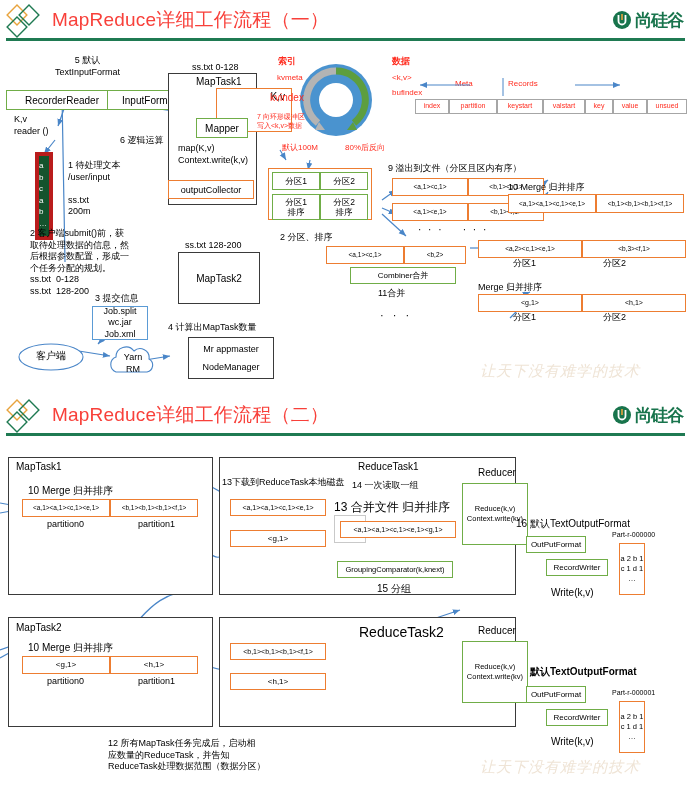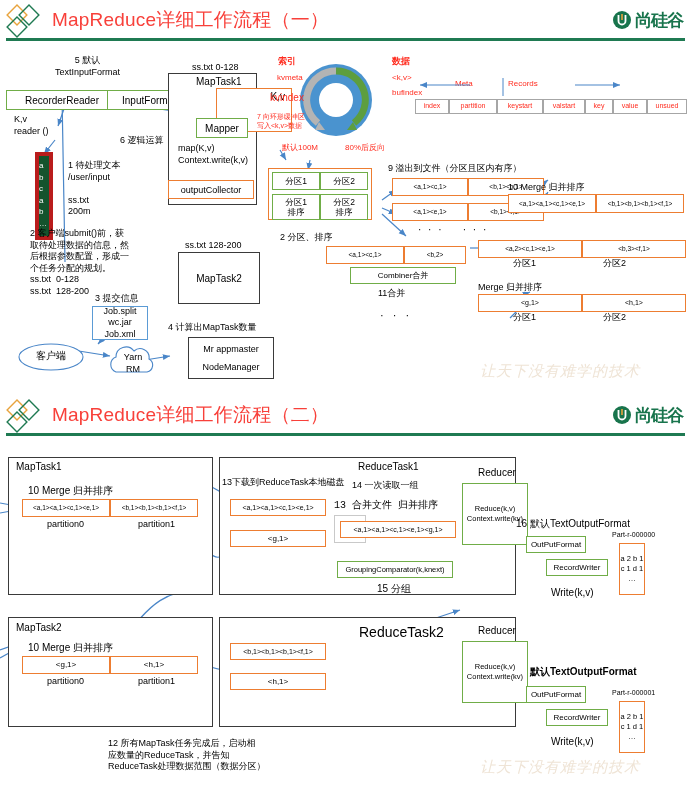--- a/index.html
+++ b/index.html
@@ -304,21 +304,21 @@
       <div class="cell" style="width: 88px; height: 18px; font-size: 8px; white-space: pre; line-height: 1.2;">&lt;g,1&gt;</div>
       <div class="cell" style="width: 88px; height: 18px; font-size: 8px; white-space: pre; line-height: 1.2;">&lt;h,1&gt;</div>
     </div>
   <div class="lbl" style="left:47px;top:281px;font-size:9px;">partition0</div>
   <div class="lbl" style="left:138px;top:281px;font-size:9px;">partition1</div>
 
   <div class="box k" style="left:219px;top:62px;width:297px;height:138px;"></div>
   <div class="lbl" style="left:358px;top:66px;font-size:10px;">ReduceTask1</div>
   <div class="lbl" style="left:222px;top:82px;font-size:9px;">13下载到ReduceTask本地磁盘</div>
   <div class="lbl" style="left:352px;top:85px;font-size:9px;">14 一次读取一组</div>
-  <div class="lbl" style="left:334px;top:105px;font-size:10px;font-family:Liberation Mono, monospace;">13 合并文件 归并排序</div>
+  <div class="lbl" style="left:334px;top:105px;font-size:12px;">13 合并文件 归并排序</div>
   <div class="box o" style="left:230px;top:104px;width:96px;height:17px;font-size:7px;">&lt;a,1&gt;&lt;a,1&gt;&lt;c,1&gt;&lt;e,1&gt;</div>
   <div class="box o" style="left:230px;top:135px;width:96px;height:17px;font-size:8px;">&lt;g,1&gt;</div>
   <div class="box" style="left:334px;top:120px;width:32px;height:28px;border:1px solid #c9c9c9;"></div>
   <div class="box o" style="left:340px;top:126px;width:116px;height:17px;font-size:7px;">&lt;a,1&gt;&lt;a,1&gt;&lt;c,1&gt;&lt;e,1&gt;&lt;g,1&gt;</div>
   <div class="box g" style="left:337px;top:166px;width:116px;height:17px;font-size:7.5px;">GroupingComparator(k,knext)</div>
   <div class="lbl" style="left:377px;top:188px;font-size:10px;">15 分组</div>
 
   <div class="lbl" style="left:478px;top:72px;font-size:10px;">Reducer</div>
   <div class="box g" style="left:462px;top:88px;width:66px;height:62px;flex-direction:column;font-size:7.5px;line-height:1.3;">Reduce(k,v)
 Context.write(kv)</div>

